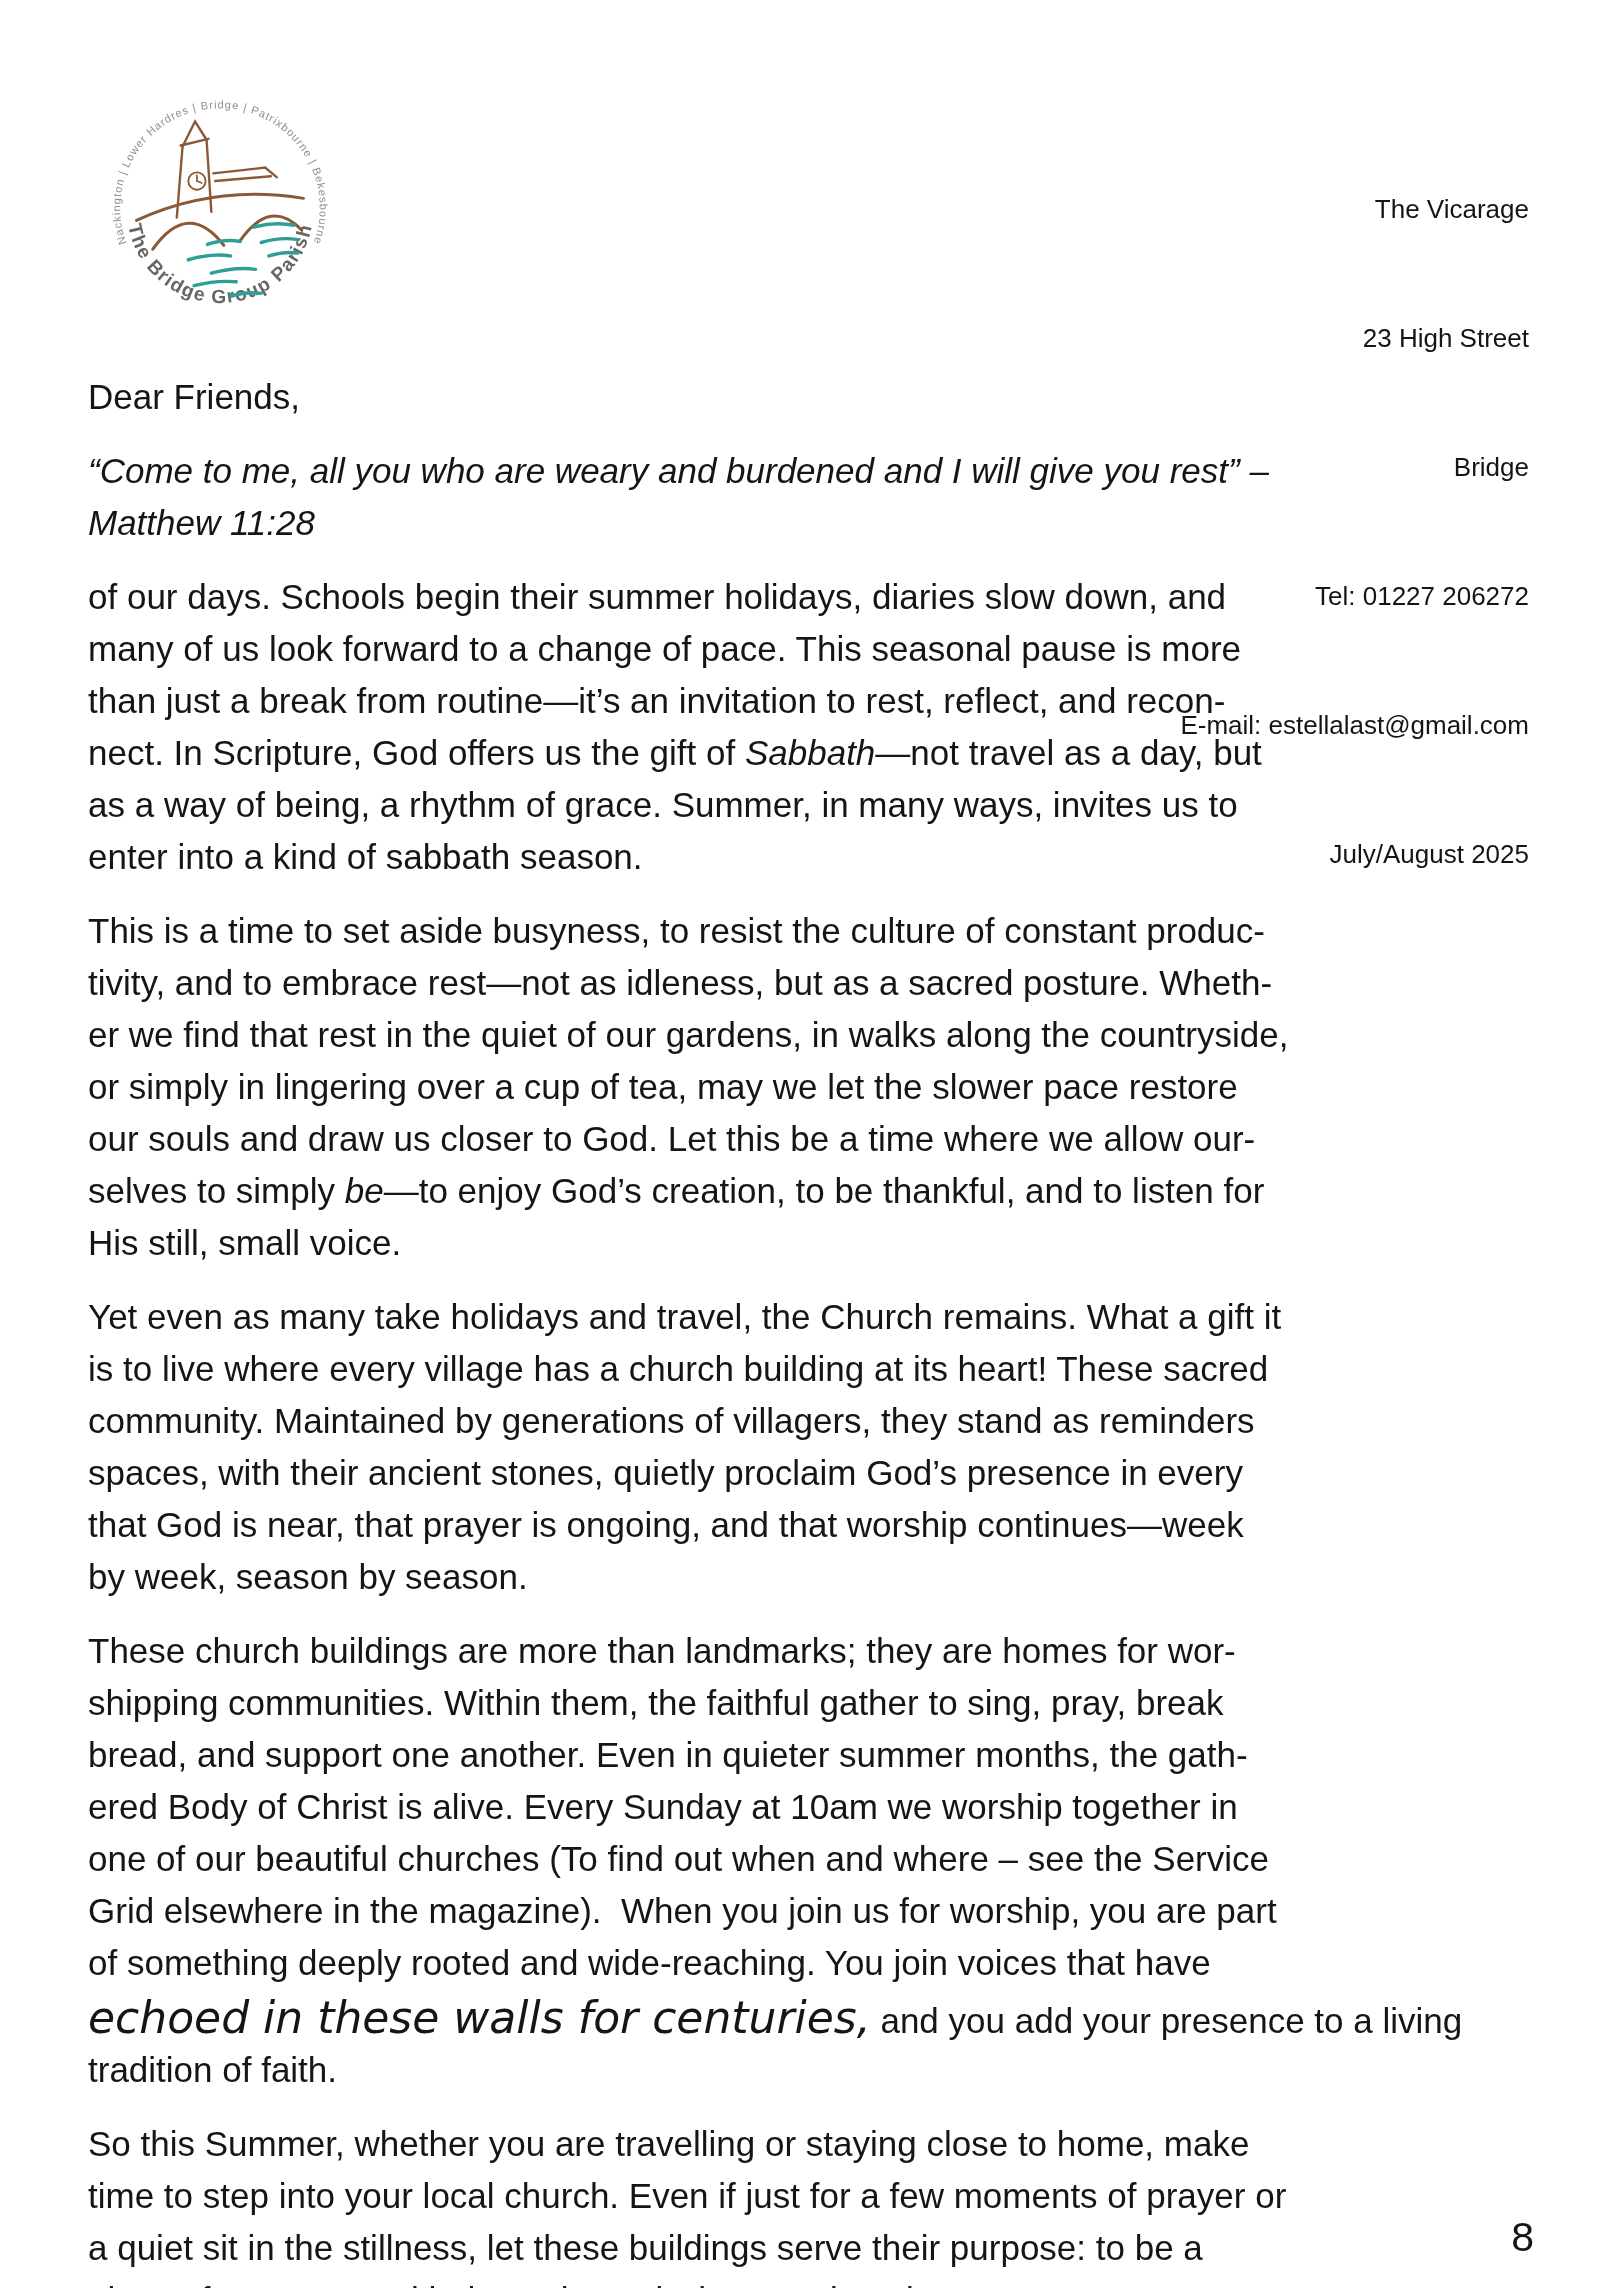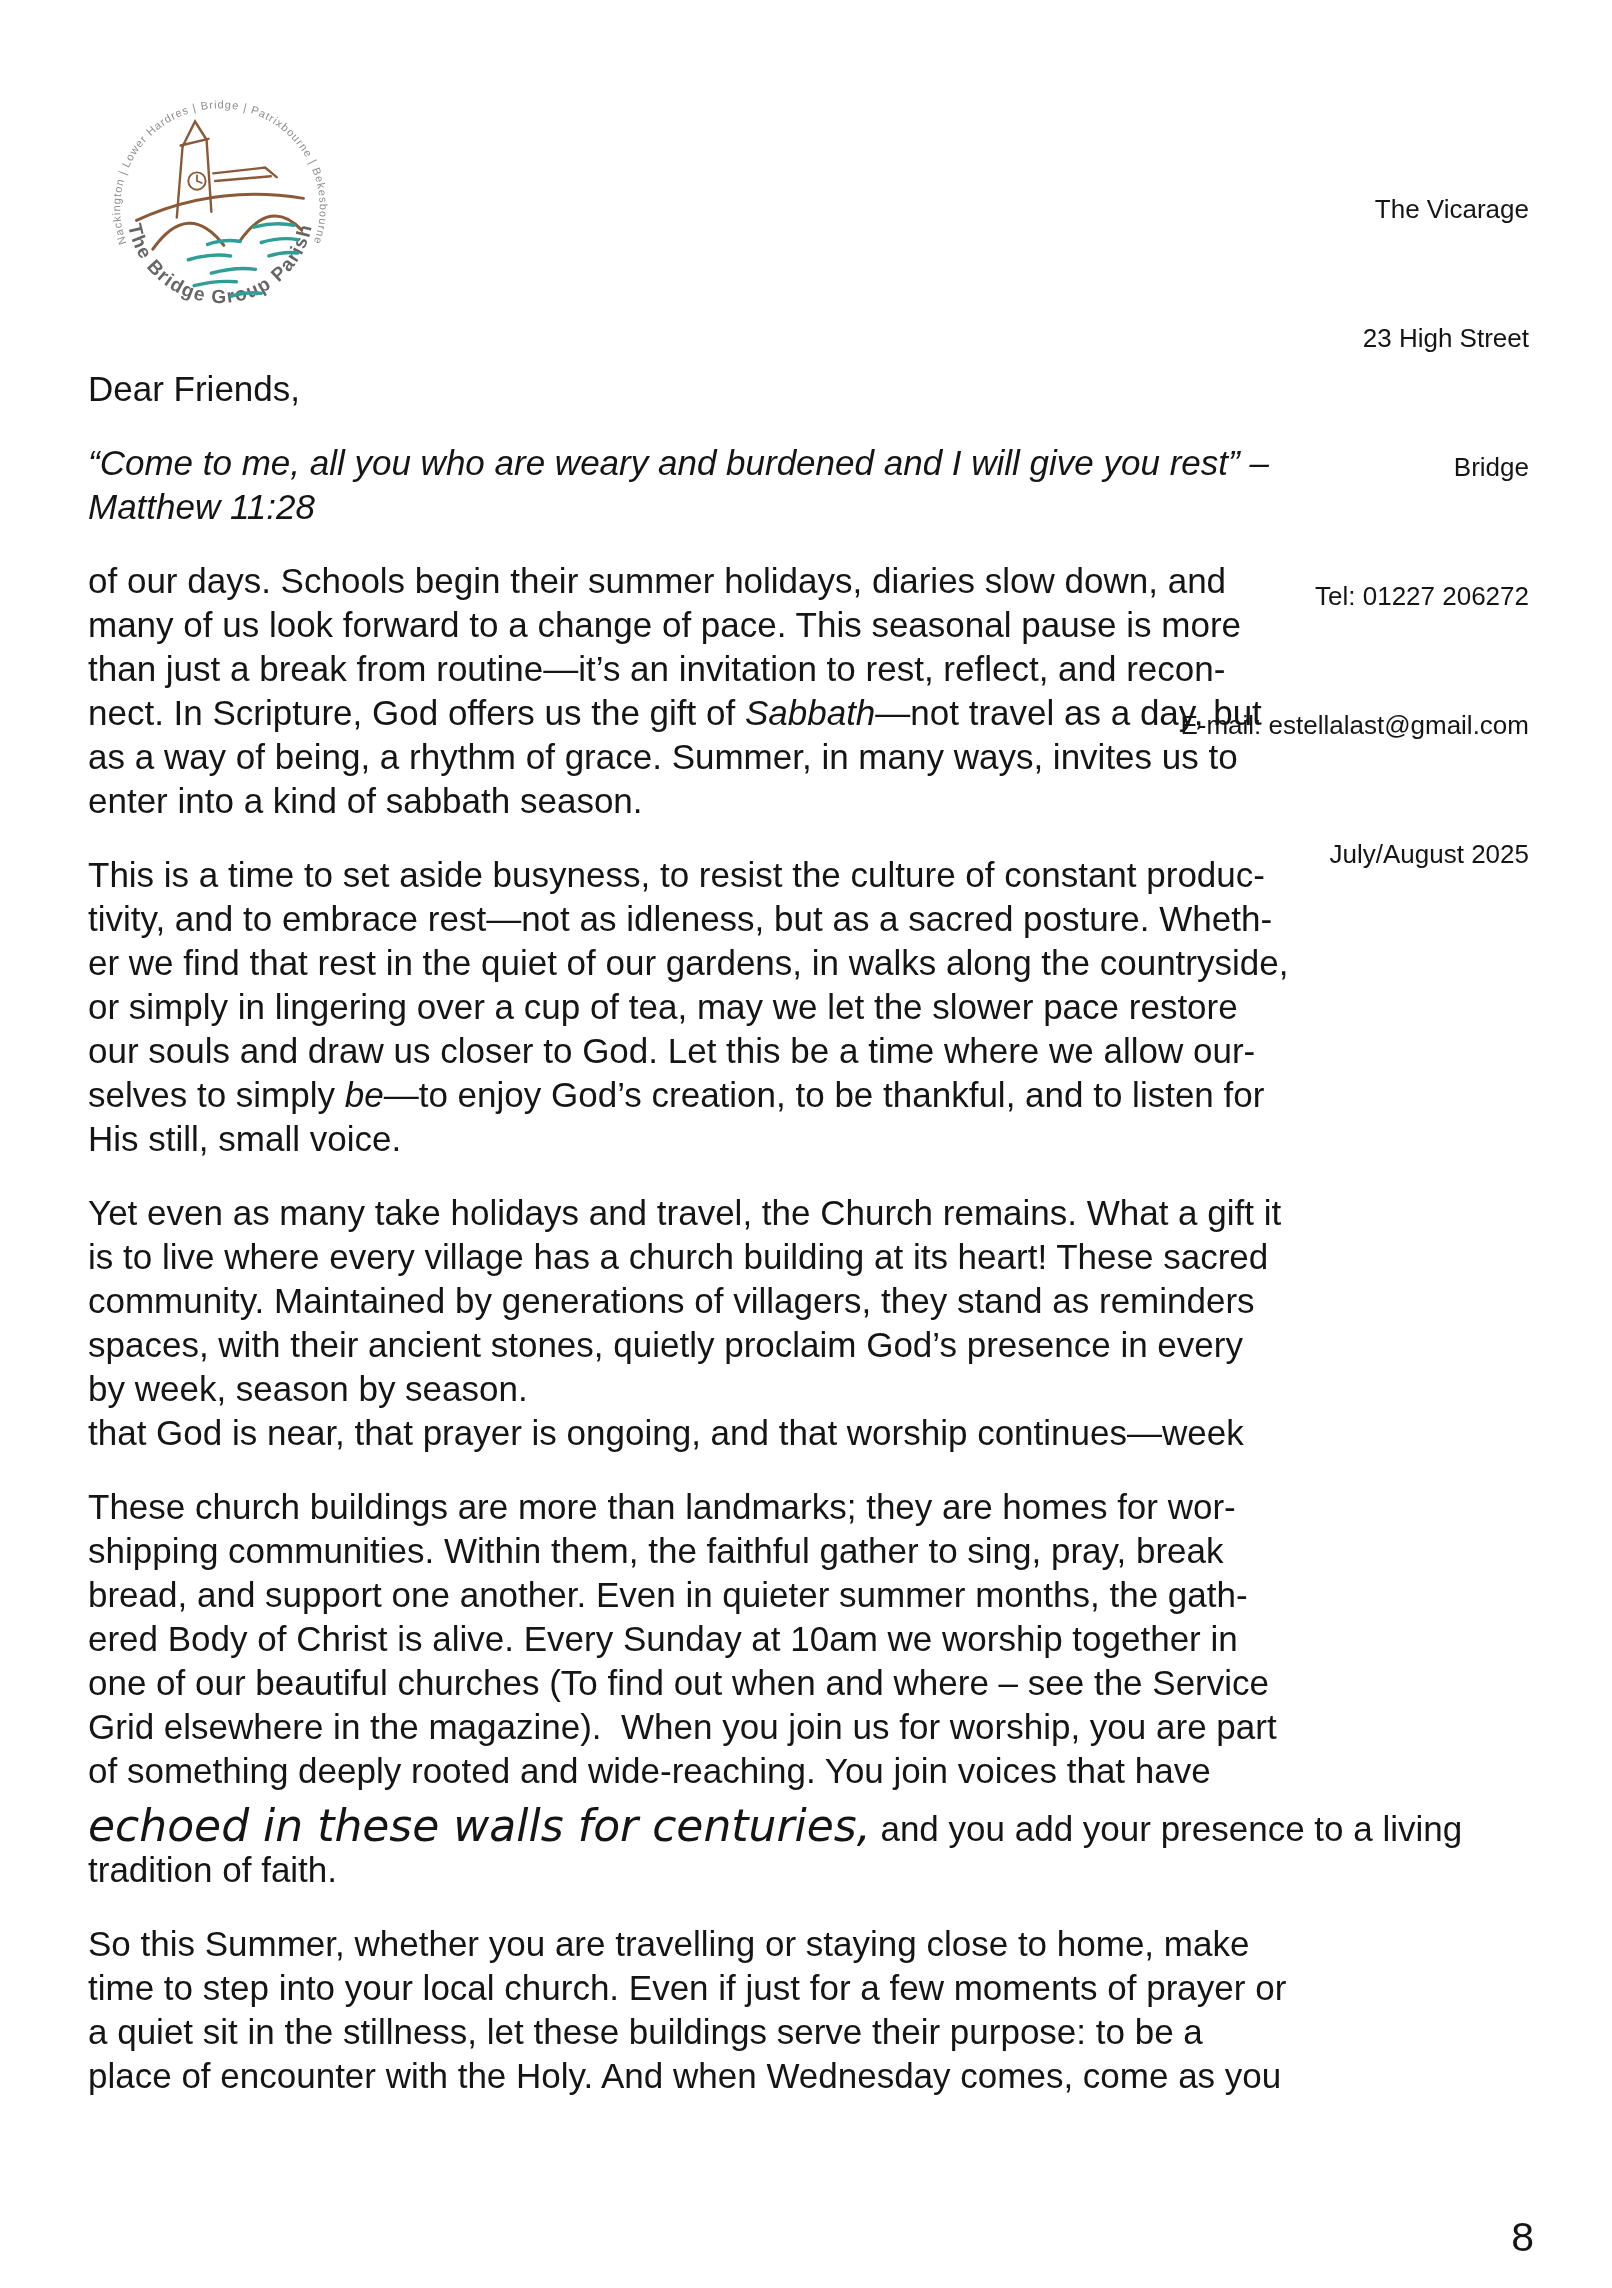--- a/index.html
+++ b/index.html
@@ -15,21 +15,21 @@
   .logo { position:absolute; left:100px; top:85px; }
   .address {
     position:absolute; right:83px; top:102px;
     text-align:right;
     font-size:26px; line-height:43px;
     white-space:pre;
   }
   
   main { position:absolute; left:88px; top:367px; right:54px; }
   .block { margin:0 0 30px 0; }
-  .ln { white-space:pre; font-size:35px; line-height:44px; height:44px; }
+  .ln { white-space:pre; font-size:35px; line-height:44px; height:44px;margin-top:8px; }
   .quote .ln { font-style:italic; }
   .ln em { font-style:italic; }
   .altfont { font-family:"DejaVu Sans", sans-serif; font-size:44px;font-style:italic; }
   .gap-top { margin-top:11px; }
   .page-number { position:absolute; right:78px; bottom:28px; font-size:41px; }
 </style>
 </head>
 <body>
 
 <div class="page">
@@ -111,22 +111,22 @@
       <div class="ln">our souls and draw us closer to God. Let this be a time where we allow our-</div>
       <div class="ln"><span>selves to simply </span><em>be</em><span>—to enjoy God’s creation, to be thankful, and to listen for</span></div>
       <div class="ln">His still, small voice.</div>
     </div>
 
     <div class="block">
       <div class="ln">Yet even as many take holidays and travel, the Church remains. What a gift it</div>
       <div class="ln">is to live where every village has a church building at its heart! These sacred</div>
       <div class="ln">community. Maintained by generations of villagers, they stand as reminders</div>
       <div class="ln">spaces, with their ancient stones, quietly proclaim God’s presence in every</div>
+      <div class="ln">that God is near, that prayer is ongoing, and that worship continues—week</div>
       <div class="ln">by week, season by season.</div>
-      <div class="ln">that God is near, that prayer is ongoing, and that worship continues—week</div>
     </div>
 
     <div class="block">
       <div class="ln">These church buildings are more than landmarks; they are homes for wor-</div>
       <div class="ln">shipping communities. Within them, the faithful gather to sing, pray, break</div>
       <div class="ln">bread, and support one another. Even in quieter summer months, the gath-</div>
       <div class="ln">ered Body of Christ is alive. Every Sunday at 10am we worship together in</div>
       <div class="ln">one of our beautiful churches (To find out when and where – see the Service</div>
       <div class="ln">Grid elsewhere in the magazine).  When you join us for worship, you are part</div>
       <div class="ln">of something deeply rooted and wide-reaching. You join voices that have</div>

